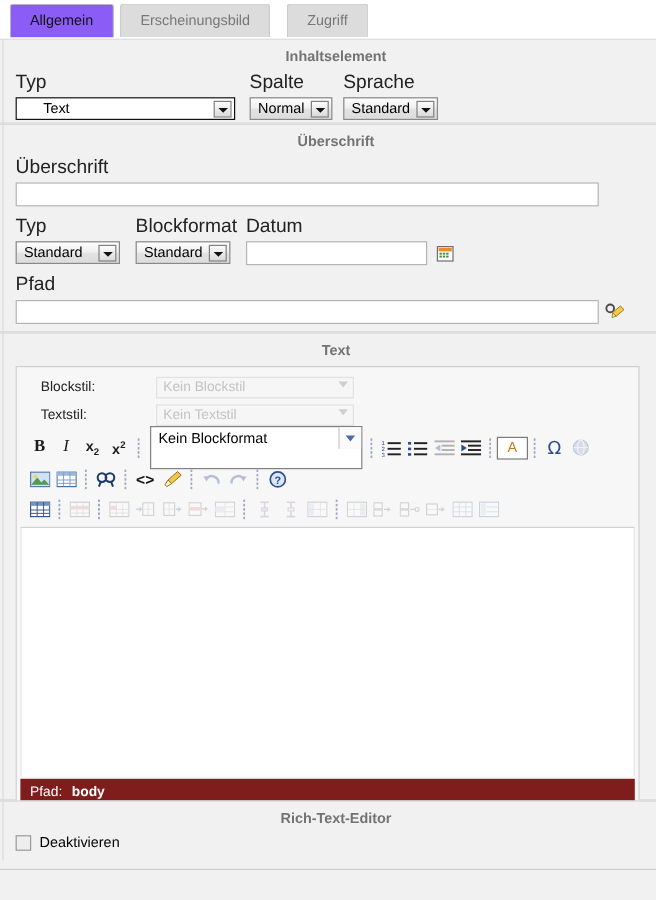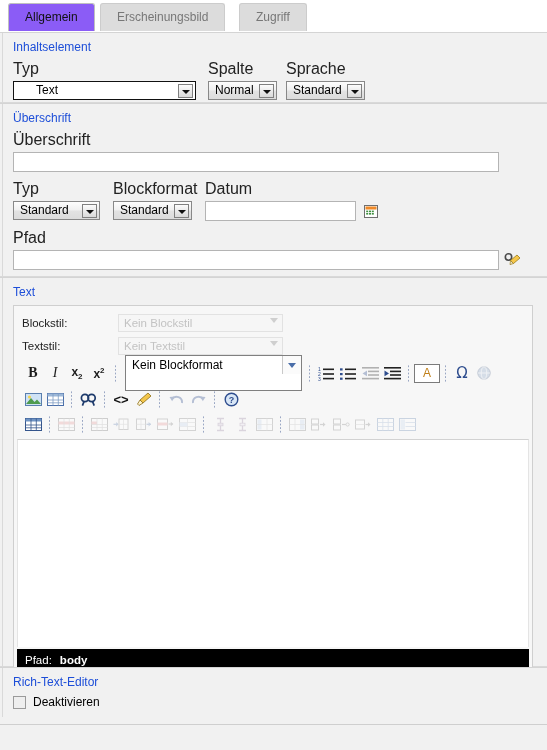--- a/index.html
+++ b/index.html
@@ -69,24 +69,25 @@
     background: #f1f1f1;
     box-sizing: border-box;
   }
   .panel-inner {
     border-left: 1px solid #d9d9d9;
     margin-left: 2px;
     padding: 6px 0 8px 10px;
     box-sizing: border-box;
   }
   .section-title {
-    font-weight: normal;
+    font-weight: bold;
     font-size: 12px;
-    color: #1d4ed8;
+    color: #737373;
     margin: 1px 0 6px 0;
+    text-align: center;
   }
   .fld-label {
     font-size: 16px;
     color: #222;
     margin-bottom: 3px;
     display: block;
   }
   .row { display: flex; align-items: flex-end; }
 
   
@@ -151,20 +152,21 @@
   
   .rte-wrap {
     margin: 4px 0 0 0;
     width: 520px;
     border: 1px solid #cfcfcf;
     background: #f7f7f7;
     box-sizing: border-box;
   }
   .rte-styles {
     padding: 5px 0 2px 8px;
+    margin-left: 12px;
   }
   .style-row {
     display: flex;
     align-items: center;
     height: 23px;
   }
   .style-row .lbl {
     width: 96px;
     font-size: 11.5px;
     color: #222;
@@ -255,21 +257,21 @@
     margin: 2px 3px 0 3px;
     background: #ffffff;
     border-top: 1px solid #d2d2d2;
     border-left: 1px solid #e4e4e4;
     border-right: 1px solid #e4e4e4;
     box-sizing: border-box;
   }
   .rte-status {
     height: 22px;
     margin: 2px 3px 3px 3px;
-    background: #000000;
+    background: #7f1d1d;
     color: #ffffff;
     font-size: 11.5px;
     line-height: 22px;
     padding-left: 8px;
     box-sizing: border-box;
   }
   .rte-status b { margin-left: 8px; }
 
   
   .cbrow { display: flex; align-items: center; margin-top: 4px; }

